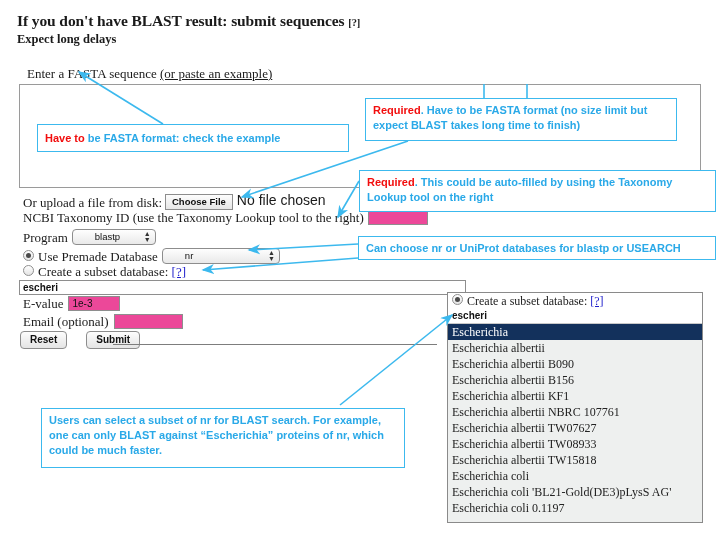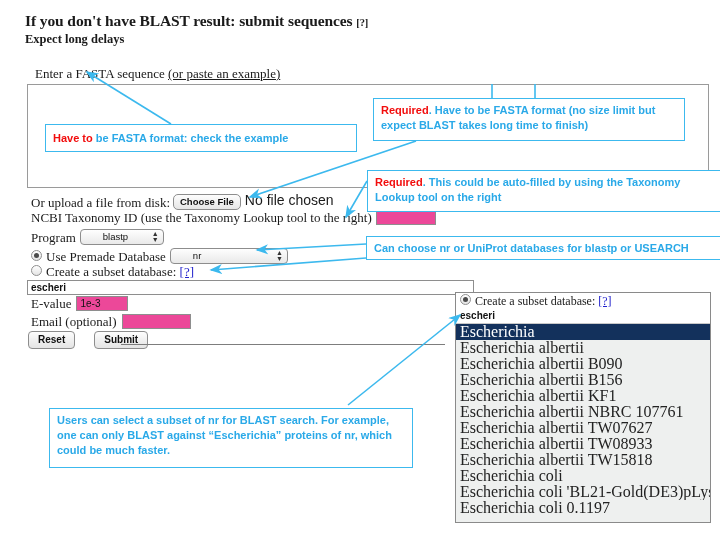--- a/index.html
+++ b/index.html
@@ -1,20 +1,20 @@
 <!DOCTYPE html>
 <html><head>
 <meta charset="utf-8">
 <style>
   html,body{margin:0;padding:0;}
   body{
     width:720px;height:540px;overflow:hidden;background:#ffffff;
     font-family:"Liberation Serif",serif;color:#1a1a1a;position:relative;
   }
-  .page{position:absolute;left:8px;top:0;width:680px;height:540px;}
+  .page{position:absolute;left:0;top:0;width:680px;height:540px;}
 
   
   #page-title{
     position:absolute;left:17px;top:12px;
     font-family:"Liberation Serif",serif;font-weight:bold;font-size:15.5px;
     letter-spacing:-0.1px;white-space:nowrap;
   }
   #page-title .help{font-size:10.5px;font-weight:bold;}
   #page-subtitle{
     position:absolute;left:17px;top:32px;
@@ -37,21 +37,21 @@
   #upload-row{left:23px;top:192px;}
   #taxid-row{left:23px;top:210px;}
   #program-row{left:23px;top:229px;}
   #premade-row{left:23px;top:248px;}
   #subset-row{left:23px;top:264px;}
   #evalue-row{left:23px;top:296px;}
   #email-row{left:23px;top:314px;}
   #buttons-row{left:20px;top:331px;}
 
   .file-btn{
-    display:inline-block;border:1px solid #8d8d8d;border-radius:5px;
+    display:inline-block;border:1px solid #8d8d8d;border-radius:0;
     background:linear-gradient(#fdfdfd,#e6e6e6);
     font-family:"Liberation Sans",sans-serif;font-size:9.5px;font-weight:bold;
     padding:1px 6px 2px 6px;color:#101010;vertical-align:2px;margin-left:3px;
   }
   .file-name{
     font-family:"Liberation Sans",sans-serif;font-size:14px;color:#1a1a1a;
     margin-left:4px;vertical-align:2px;text-align:right;
   }
   .txtin{
     border:1px solid #8e8e8e;background:#ec4899;box-sizing:border-box;
@@ -112,21 +112,21 @@
   #popup-header{
     height:16px;background:#ffffff;font-size:12px;white-space:nowrap;
     padding-left:4px;padding-top:1px;box-sizing:border-box;
   }
   #popup-query{
     height:15px;background:#fff;border-bottom:1px solid #c9c9c9;
     font-family:"Liberation Sans",sans-serif;font-size:10px;font-weight:bold;
     color:#111;padding:1px 4px;box-sizing:border-box;
   }
   .opt{
-    font-family:"Liberation Serif",serif;font-size:16px;color:#222;
+    font-family:"Liberation Serif",serif;font-size:12px;color:#222;
     height:16px;line-height:16px;padding-left:4px;white-space:nowrap;
     overflow:hidden;
   }
   .opt.sel-opt{background:#13315c;color:#ffffff;}
 
   
   .note{
     position:absolute;border:1.6px solid #3cb9ee;background:#ffffff;
     font-family:"Liberation Sans",sans-serif;font-weight:bold;
     font-size:11px;line-height:15px;color:#2aa9e8;

